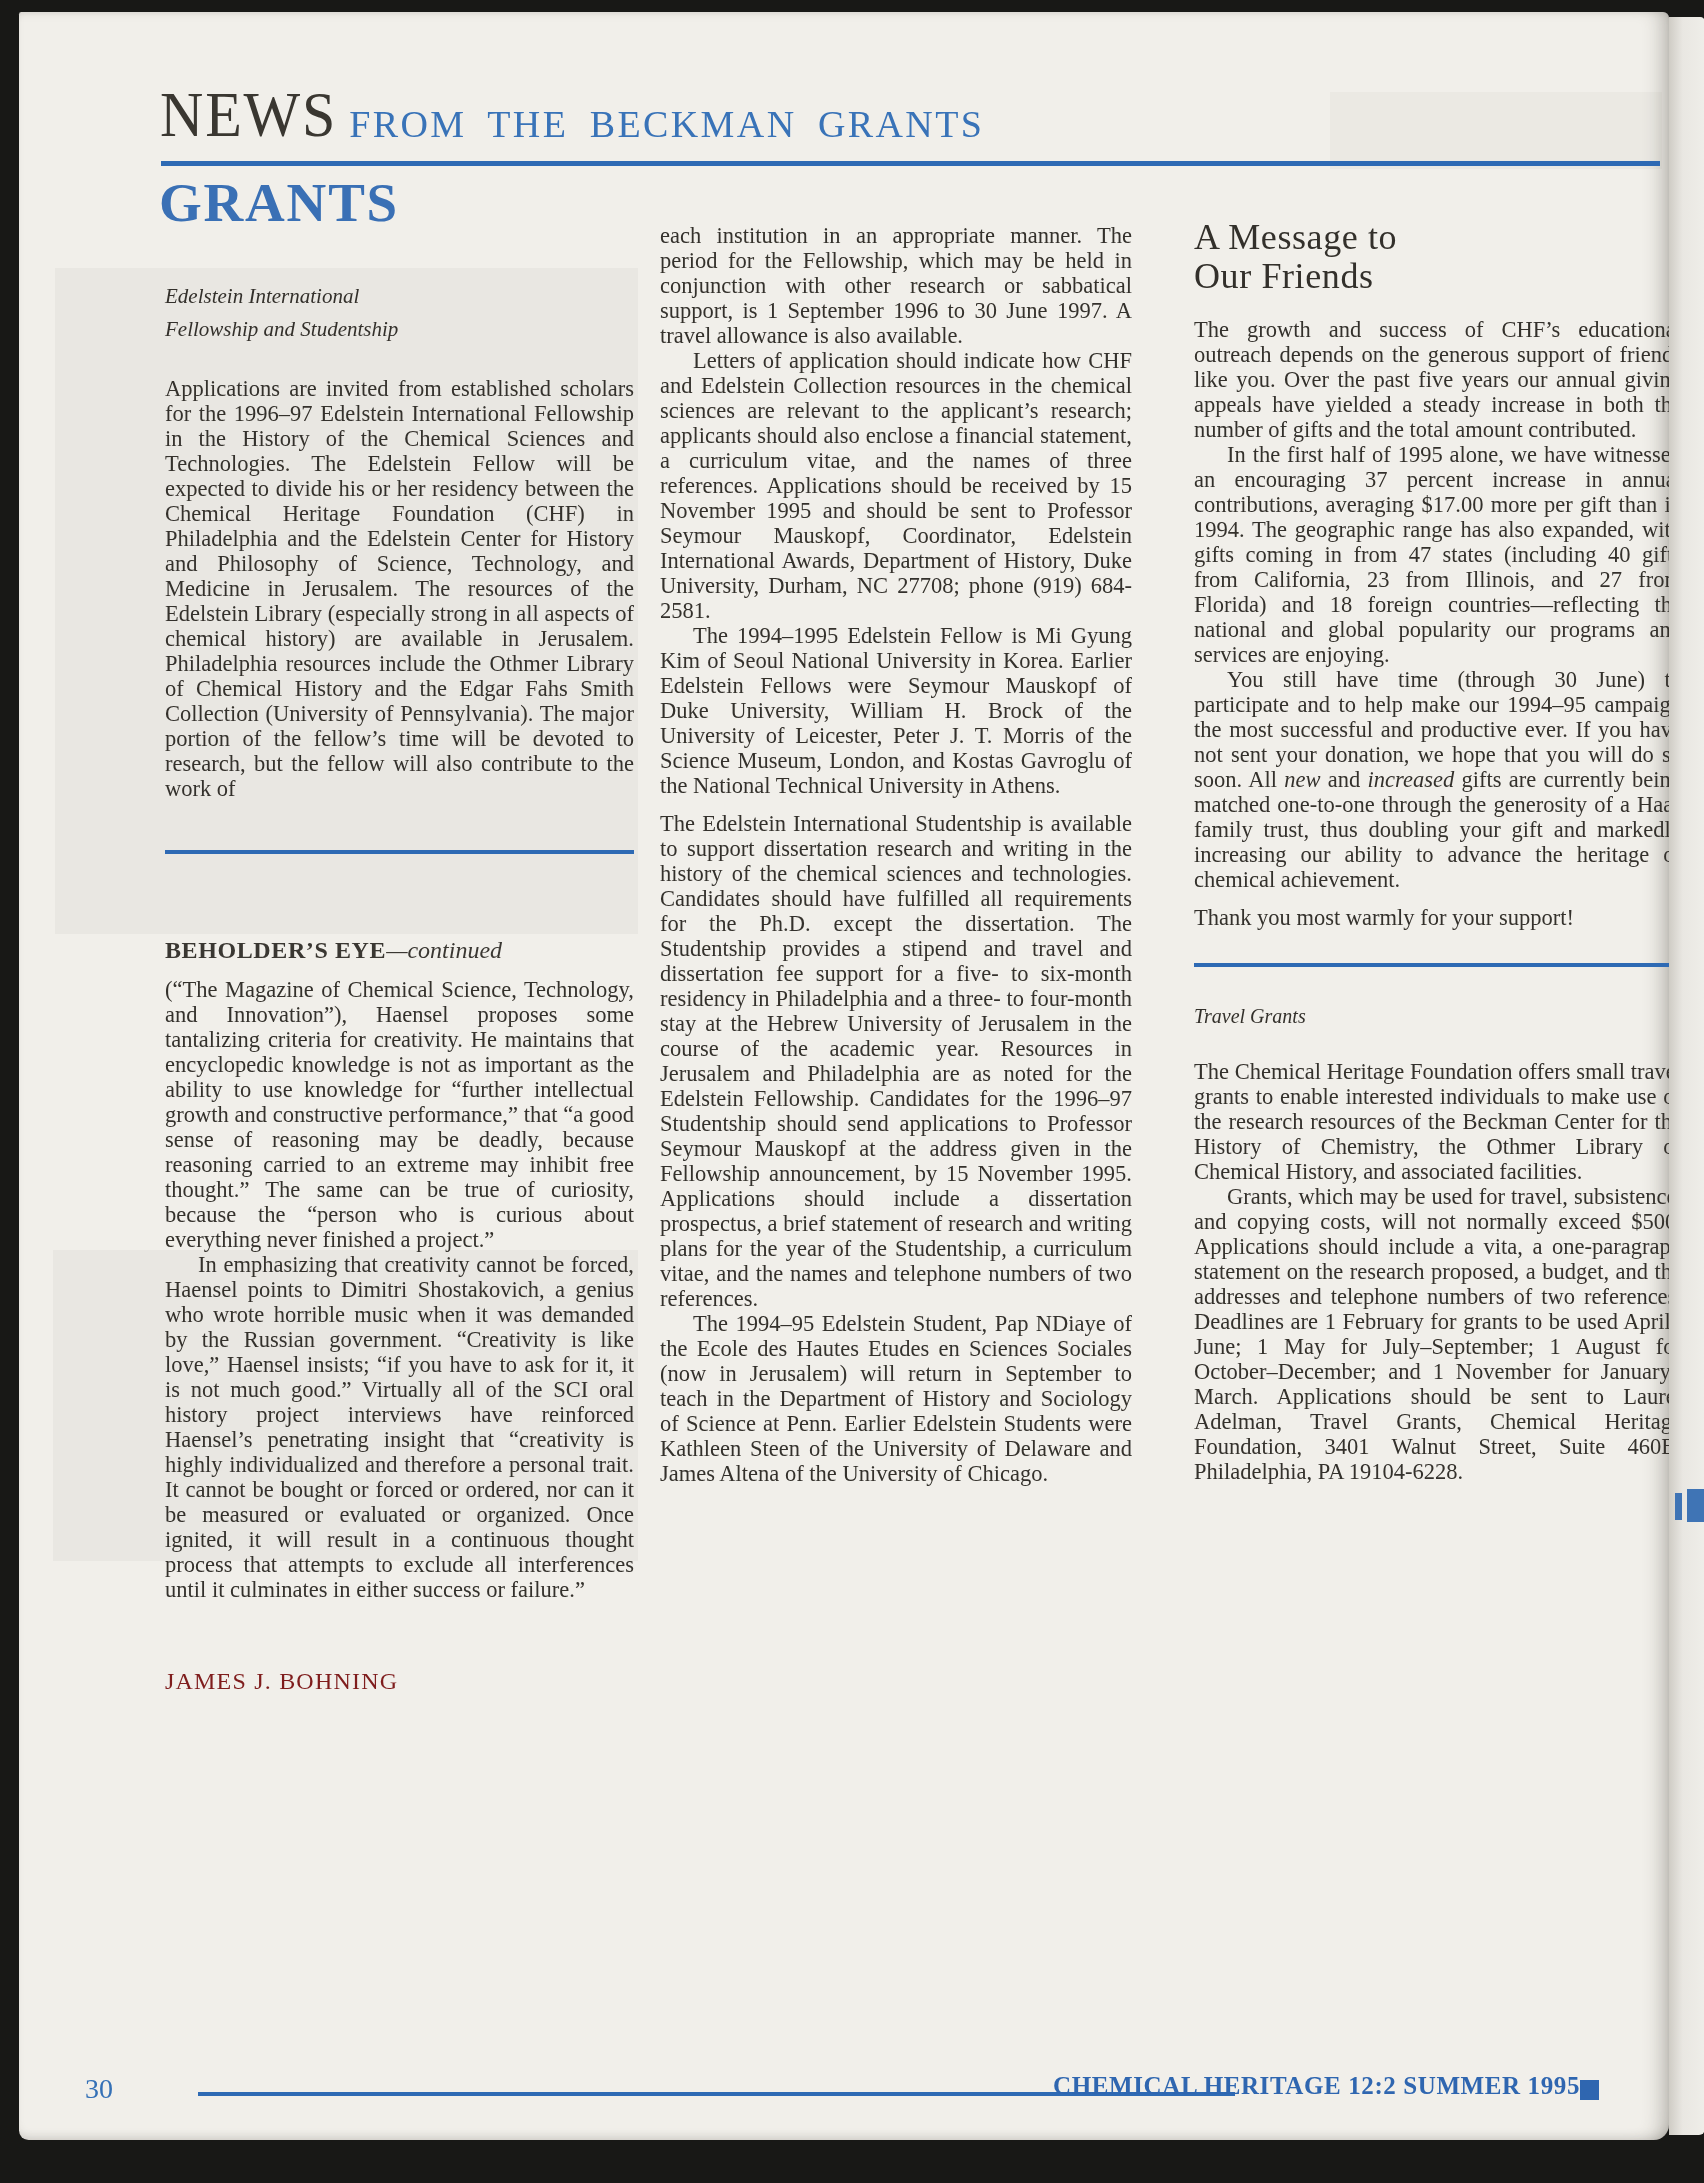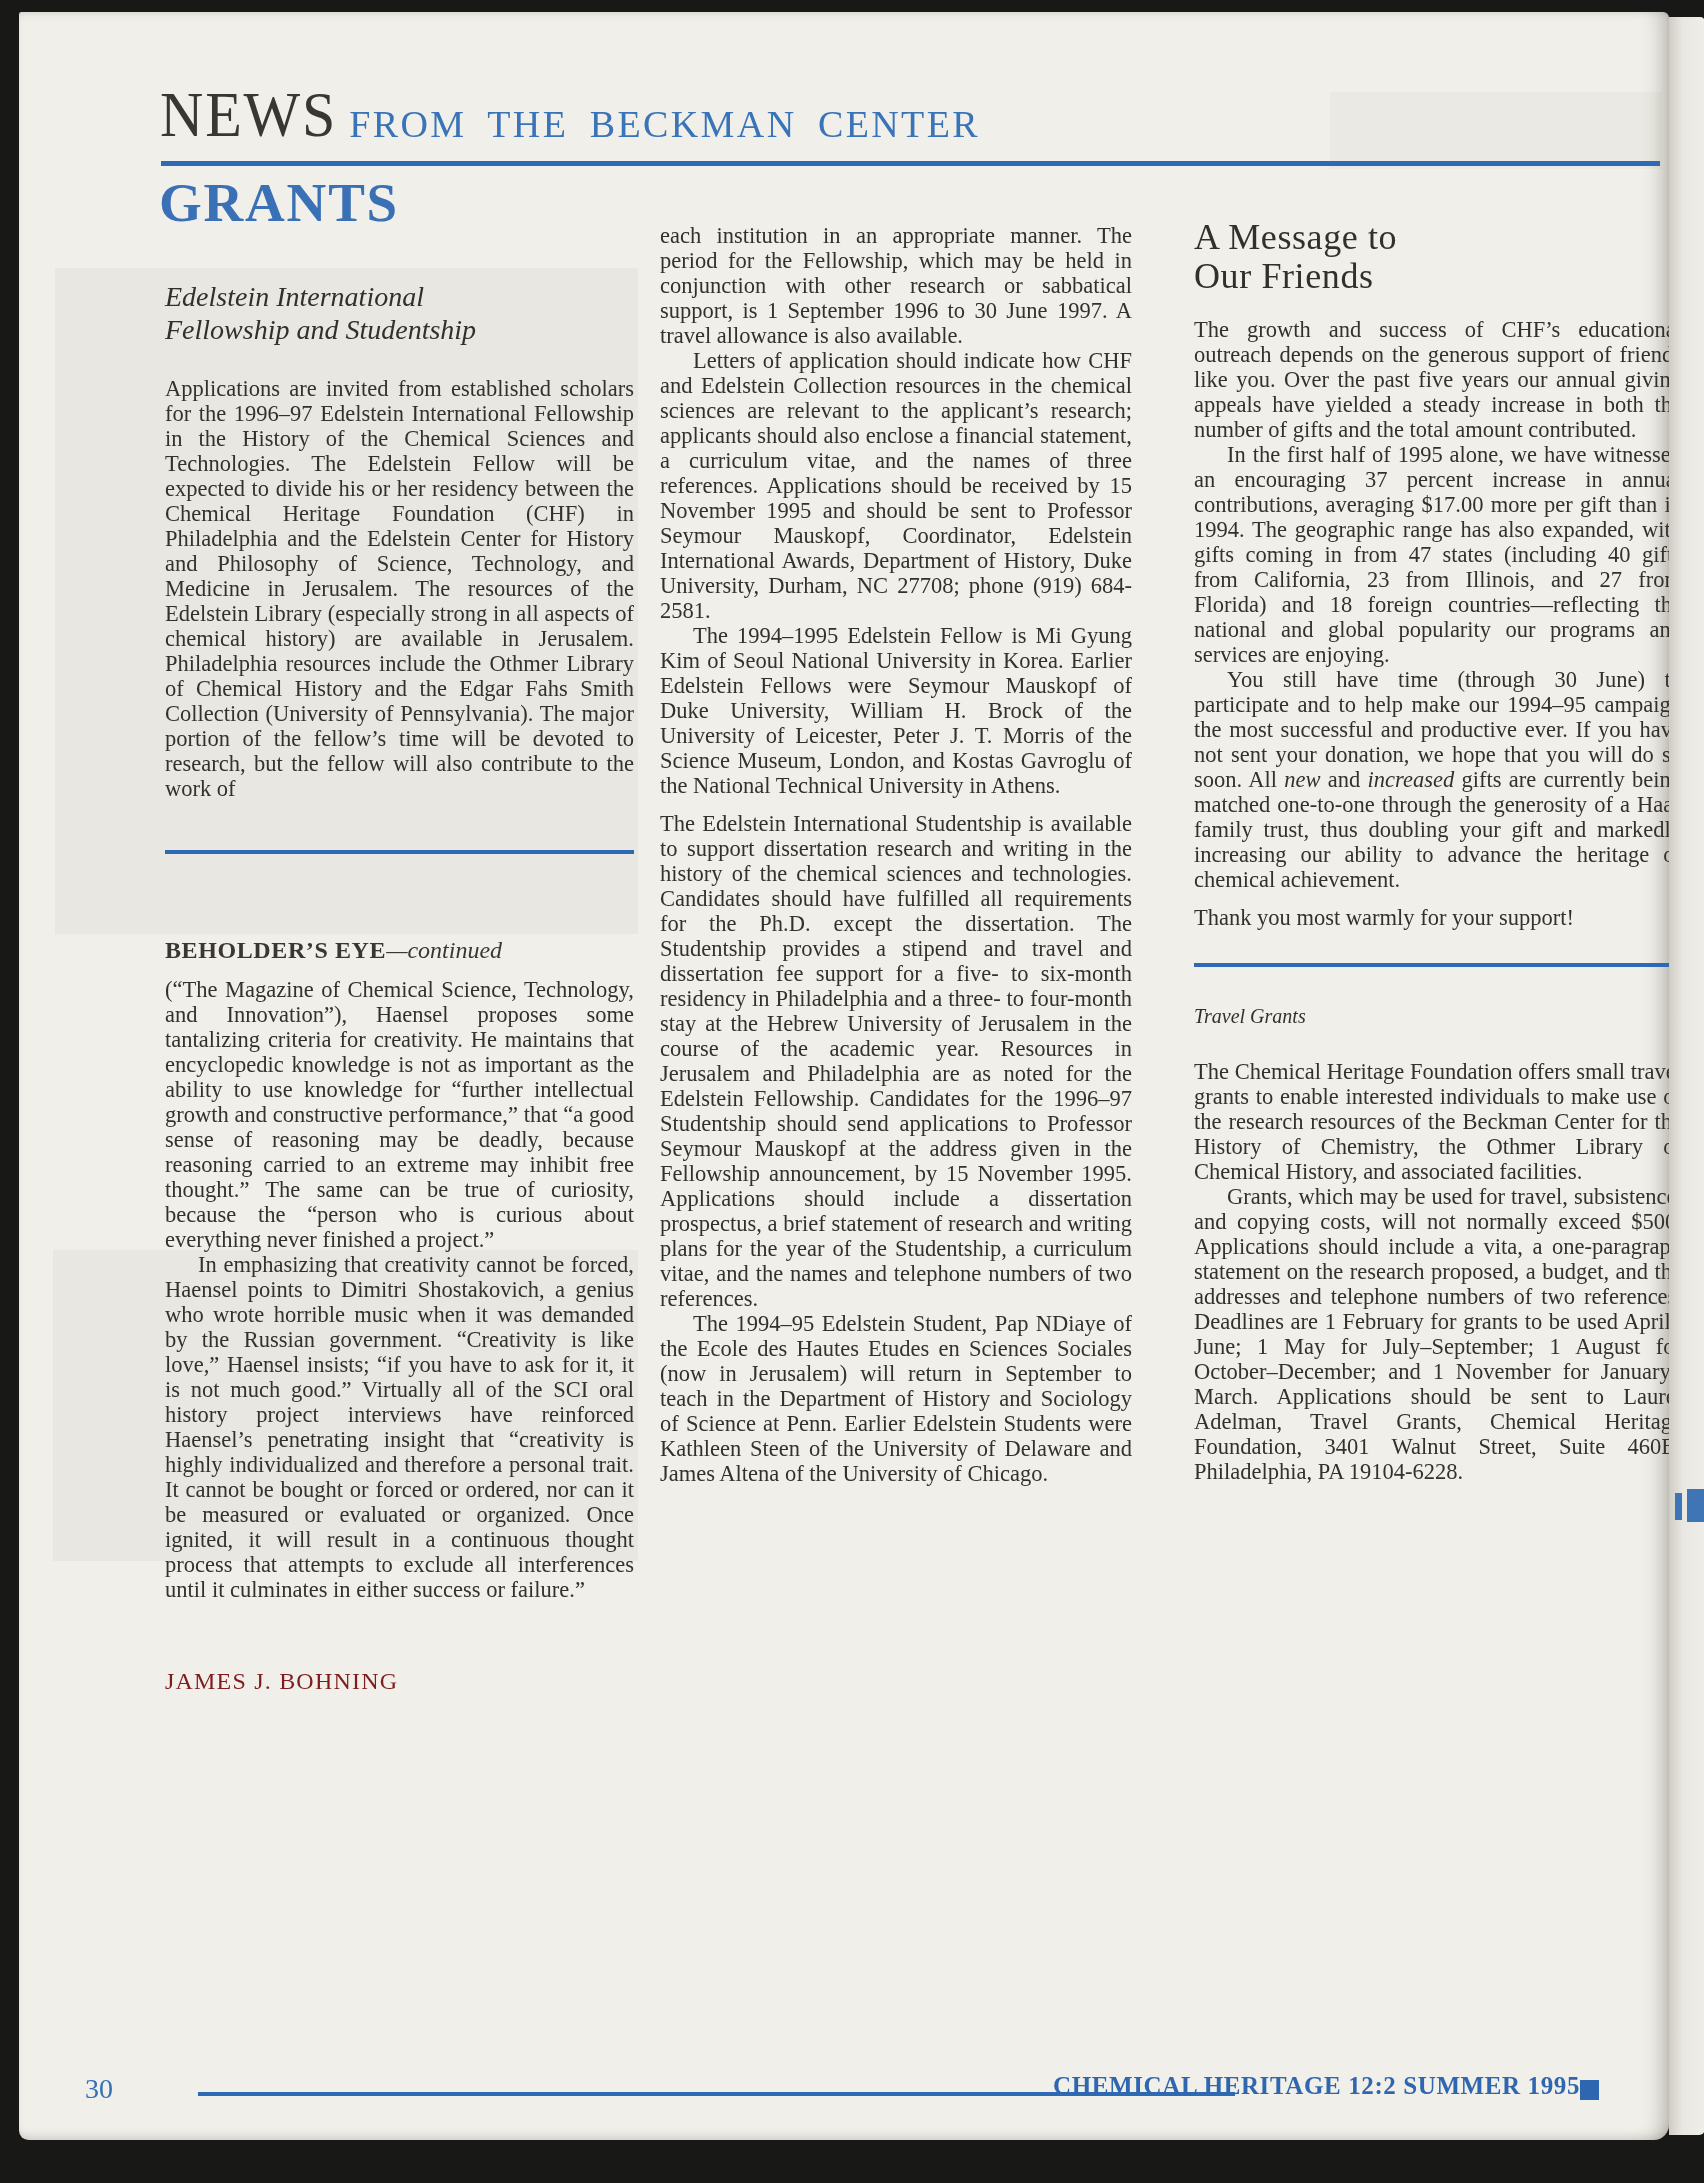--- a/index.html
+++ b/index.html
@@ -47,21 +47,21 @@
     font-size:55px;line-height:69px;font-weight:bold;color:#3a70b5;letter-spacing:1.8px;
   }
 
   .col{position:absolute;color:#34312c;}
   .col-left{left:146px;top:268px;width:469px;}
   .col-mid{left:641px;top:211px;width:472px;}
   .col-right{left:1138px;top:206px;width:488px;margin-left:37px;}
 
   .subhead-italic{
     margin:0;font-style:italic;font-weight:normal;
-    font-size:28px;line-height:33px;color:#33302b;white-space:pre-line;
+    font-size:21px;line-height:33px;color:#33302b;white-space:pre-line;
   }
   .message-head{
     margin:0;font-weight:normal;font-size:36px;line-height:39px;
     color:#33302b;white-space:pre-line;letter-spacing:0.6px;
   }
   .paras{margin:0;}
   .para{
     margin:0;font-size:22.5px;line-height:25px;text-align:justify;
     color:#34312c;
   }
@@ -95,21 +95,21 @@
 <body>
 
 <div class="paper">
 
   <div class="ghost g1"></div>
   <div class="ghost g2"></div>
   <div class="ghost g3"></div>
 
   <header class="masthead">
     <span class="mast-news">NEWS</span>
-    <span class="mast-rest">FROM THE BECKMAN CENTER</span>
+    <span class="mast-rest">FROM THE BECKMAN GRANTS</span>
   </header>
   <div class="header-rule"></div>
   <h1 class="grants">GRANTS</h1>
 
   <section class="col col-left">
     <h2 class="subhead-italic">Edelstein International
 Fellowship and Studentship</h2>
     <div class="paras intro">
         <p class="para">Applications are invited from established scholars for the 1996–97 Edelstein International Fellowship in the History of the Chemical Sciences and Technologies. The Edelstein Fellow will be expected to divide his or her residency between the Chemical Heritage Foundation (CHF) in Philadelphia and the Edelstein Center for History and Philosophy of Science, Technology, and Medicine in Jerusalem. The resources of the Edelstein Library (especially strong in all aspects of chemical history) are available in Jerusalem. Philadelphia resources include the Othmer Library of Chemical History and the Edgar Fahs Smith Collection (University of Pennsylvania). The major portion of the fellow’s time will be devoted to research, but the fellow will also contribute to the work of</p>
       </div>

